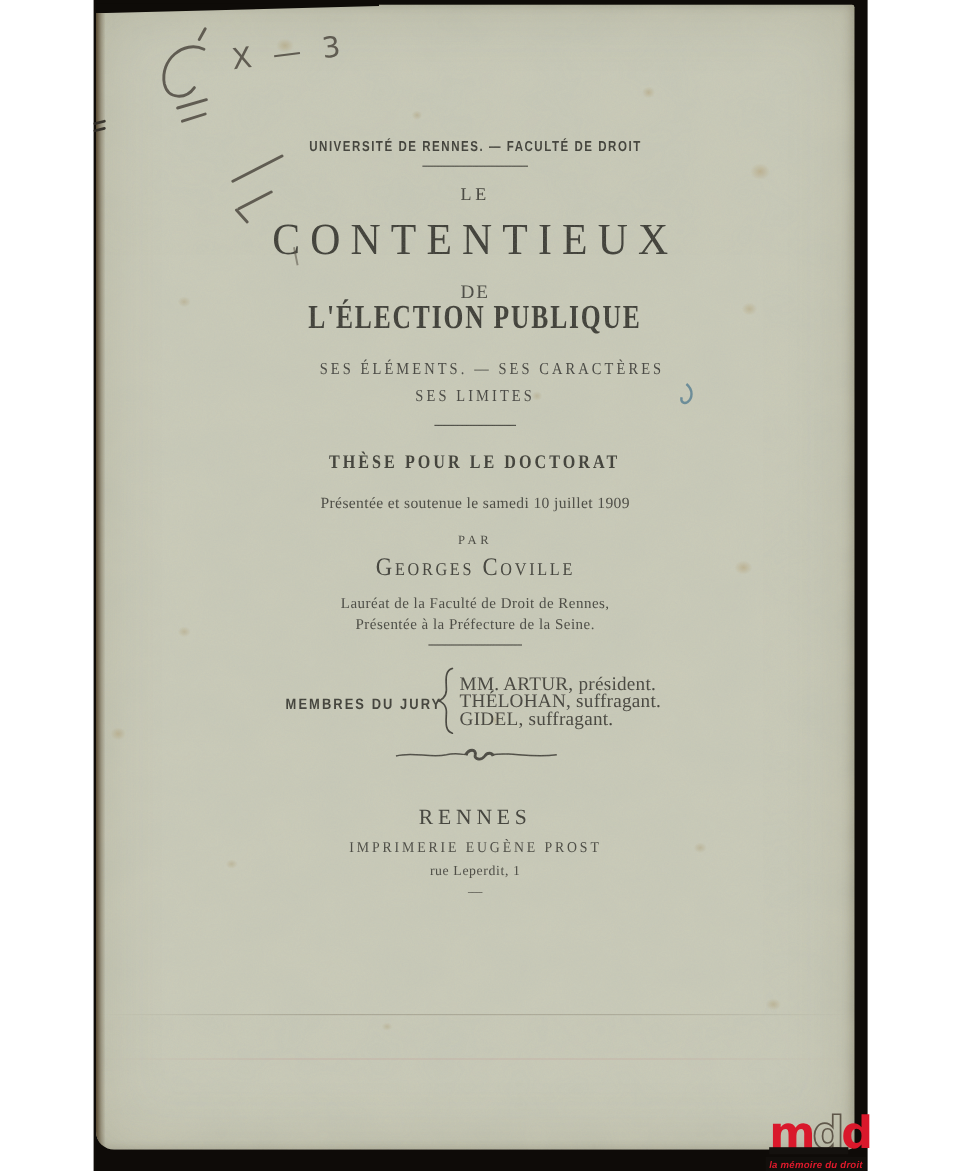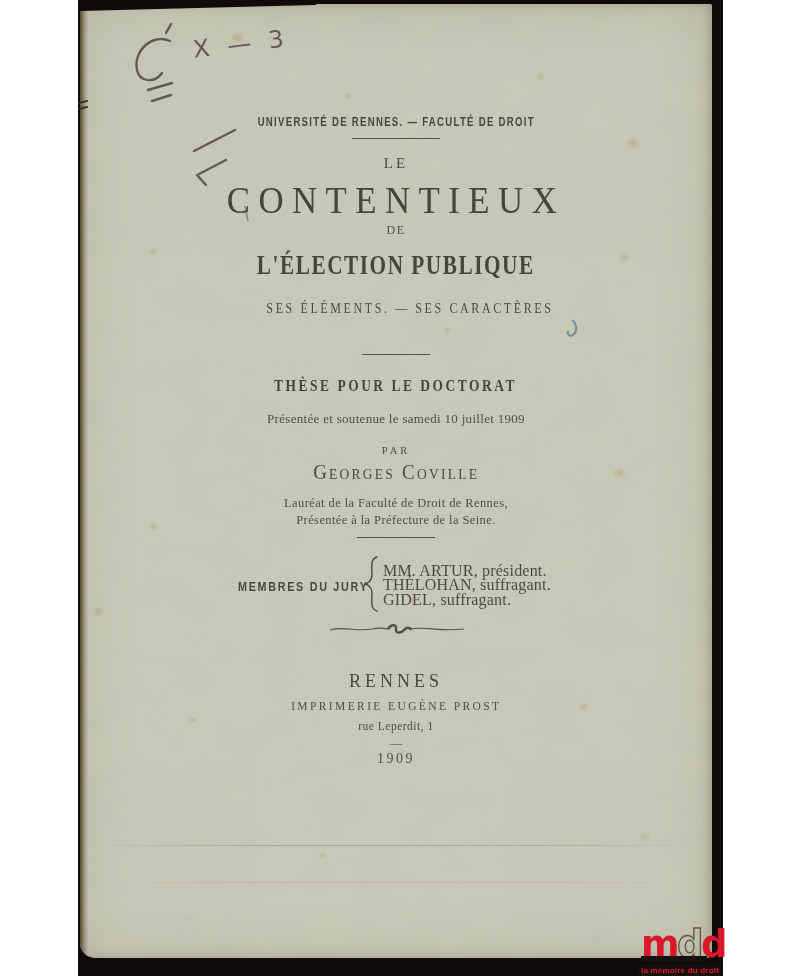--- a/index.html
+++ b/index.html
@@ -25,21 +25,21 @@
   .c{position:absolute;left:0;right:0;text-align:center;line-height:1;}
   .cx{display:inline-block;transform-origin:center;}
   .rule{position:absolute;left:50%;transform:translateX(-50%);background:#4b4a40;height:1.3px;}
 
   .univ{top:112px;font-family:"Liberation Sans",sans-serif;font-weight:bold;font-size:12px;
         letter-spacing:1.6px;color:#3c3b32;}
   .univ .cx{transform:scaleX(.8);}
   .t-le{top:152px;font-size:15px;letter-spacing:3px;color:#403f36;}
   .t-main{top:178px;font-size:37px;letter-spacing:9px;color:#3b3a31;}
   .t-main .cx{transform:scaleX(.94);}
-  .t-de{top:220px;font-size:12px;letter-spacing:1.5px;}
+  .t-de{top:232px;font-size:16px;letter-spacing:1.5px;}
   .t-sub{top:247px;font-size:28px;font-weight:bold;letter-spacing:2px;color:#3b3a31;}
   .t-sub .cx{transform:scaleX(.76);}
   .sub1{top:298px;font-size:14px;letter-spacing:3px;color:#42413a;padding-left:28px;}
   .sub1 .cx, .sub2 .cx{transform:scaleX(.86);}
   .sub2{top:320px;font-size:14px;letter-spacing:3px;color:#42413a;}
   .rule-a{top:134px;width:88px;}
   .rule-b{top:350px;width:68px;}
   .these{top:374px;font-size:16px;font-weight:bold;letter-spacing:3px;color:#3b3a31;}
   .these .cx{transform:scaleX(.84);}
   .defense{top:408px;font-size:13px;letter-spacing:.3px;}
@@ -69,21 +69,21 @@
   .hand-x3{position:absolute;left:193px;top:30px;font-family:"DejaVu Sans",sans-serif;
     font-size:24px;color:#4f4a41;letter-spacing:5px;transform:rotate(-7deg);opacity:.85;}
 
   .mdd{position:absolute;left:638px;top:908px;width:88px;height:68px;}
   .mdd-text{position:absolute;left:3px;top:2px;font-family:"DejaVu Sans",sans-serif;
     font-weight:bold;font-size:37px;letter-spacing:-2.5px;line-height:1;margin-top:16px;}
   .mdd-m,.mdd-d2{color:#d9182b;}
   .mdd-d1{color:transparent;-webkit-text-stroke:1.4px #5f574a;}
   .mdd-bar{position:absolute;left:3px;top:48px;width:66px;height:6px;background:#14110e;}
   .mdd-strip{position:absolute;left:0;top:56px;width:84px;height:12px;background:#120f0c;
-    display:flex;align-items:center;justify-content:center;}
+    display:flex;align-items:center;justify-content:center;font-style:italic;}
   .mdd-tag{font-family:"Liberation Sans",sans-serif;font-weight:bold;font-size:8px;
     color:#e01a2c;white-space:nowrap;letter-spacing:.2px;}
 </style>
 </head>
 <body>
 
 <div class="photo">
   <div class="paper">
 
     <svg class="tex under" width="632" height="954">
@@ -112,20 +112,21 @@
 
     <div class="c univ"><span class="cx">UNIVERSITÉ DE RENNES. — FACULTÉ DE DROIT</span></div>
     <div class="rule rule-a"></div>
 
     <div class="c t-le"><span class="cx">LE</span></div>
     <div class="c t-main"><span class="cx">CONTENTIEUX</span></div>
     <div class="c t-de"><span class="cx">DE</span></div>
     <div class="c t-sub"><span class="cx">L'ÉLECTION PUBLIQUE</span></div>
 
     <div class="c sub1"><span class="cx">SES ÉLÉMENTS. — SES CARACTÈRES</span></div>
+    <div class="c sub2"><span class="cx">SES LIMITES</span></div>
     <div class="rule rule-b"></div>
 
     <div class="c these"><span class="cx">THÈSE POUR LE DOCTORAT</span></div>
     <div class="c defense"><span class="cx">Présentée et soutenue le samedi 10 juillet 1909</span></div>
     <div class="c par"><span class="cx">PAR</span></div>
     <div class="c author"><span class="cx">Georges Coville</span></div>
     <div class="c laureat">
       <div>Lauréat de la Faculté de Droit de Rennes,</div>
       <div>Présentée à la Préfecture de la Seine.</div>
     </div>
@@ -144,21 +145,20 @@
     <svg class="orn" viewBox="0 0 138 16">
       <path d="M2,9 C16,5 30,11 44,8 C52,6 58,8 62,8" fill="none" stroke="#4a483e" stroke-width="1.2"></path>
       <path d="M60,8 c3,-5 9,-5 8,0 c-1,4 5,5 8,1 c2,-3 6,-3 7,0" fill="none" stroke="#46443a" stroke-width="2.4"></path>
       <path d="M82,8 C96,5 112,11 136,8" fill="none" stroke="#4a483e" stroke-width="1.2"></path>
     </svg>
 
     <div class="c city"><span class="cx">RENNES</span></div>
     <div class="c printer"><span class="cx">IMPRIMERIE EUGÈNE PROST</span></div>
     <div class="c address"><span class="cx">rue Leperdit, 1</span></div>
     <div class="c imprint-dash"><span class="cx">—</span></div>
-    <div class="c year"><span class="cx">1909</span></div>
 
     <div class="crease" style="top:841px;background:linear-gradient(90deg,rgba(110,100,80,0),rgba(110,100,80,.35) 30%,rgba(110,100,80,.3) 70%,rgba(110,100,80,0));"></div>
     <div class="crease" style="top:878px;background:linear-gradient(90deg,rgba(195,145,140,0),rgba(195,145,140,.35) 25%,rgba(195,145,140,.3) 75%,rgba(195,145,140,0));"></div>
 
     <svg class="tex over" width="632" height="954">
       <filter id="fiber">
           <feTurbulence type="fractalNoise" baseFrequency="0.8" numOctaves="2" seed="11"></feTurbulence>
         <feColorMatrix type="matrix" values="0 0 0 0 0.42  0 0 0 0 0.47  0 0 0 0 0.53  0 0 0 0.5 0"></feColorMatrix>
         </filter>
       <rect width="632" height="954" filter="url(#fiber)"></rect>

